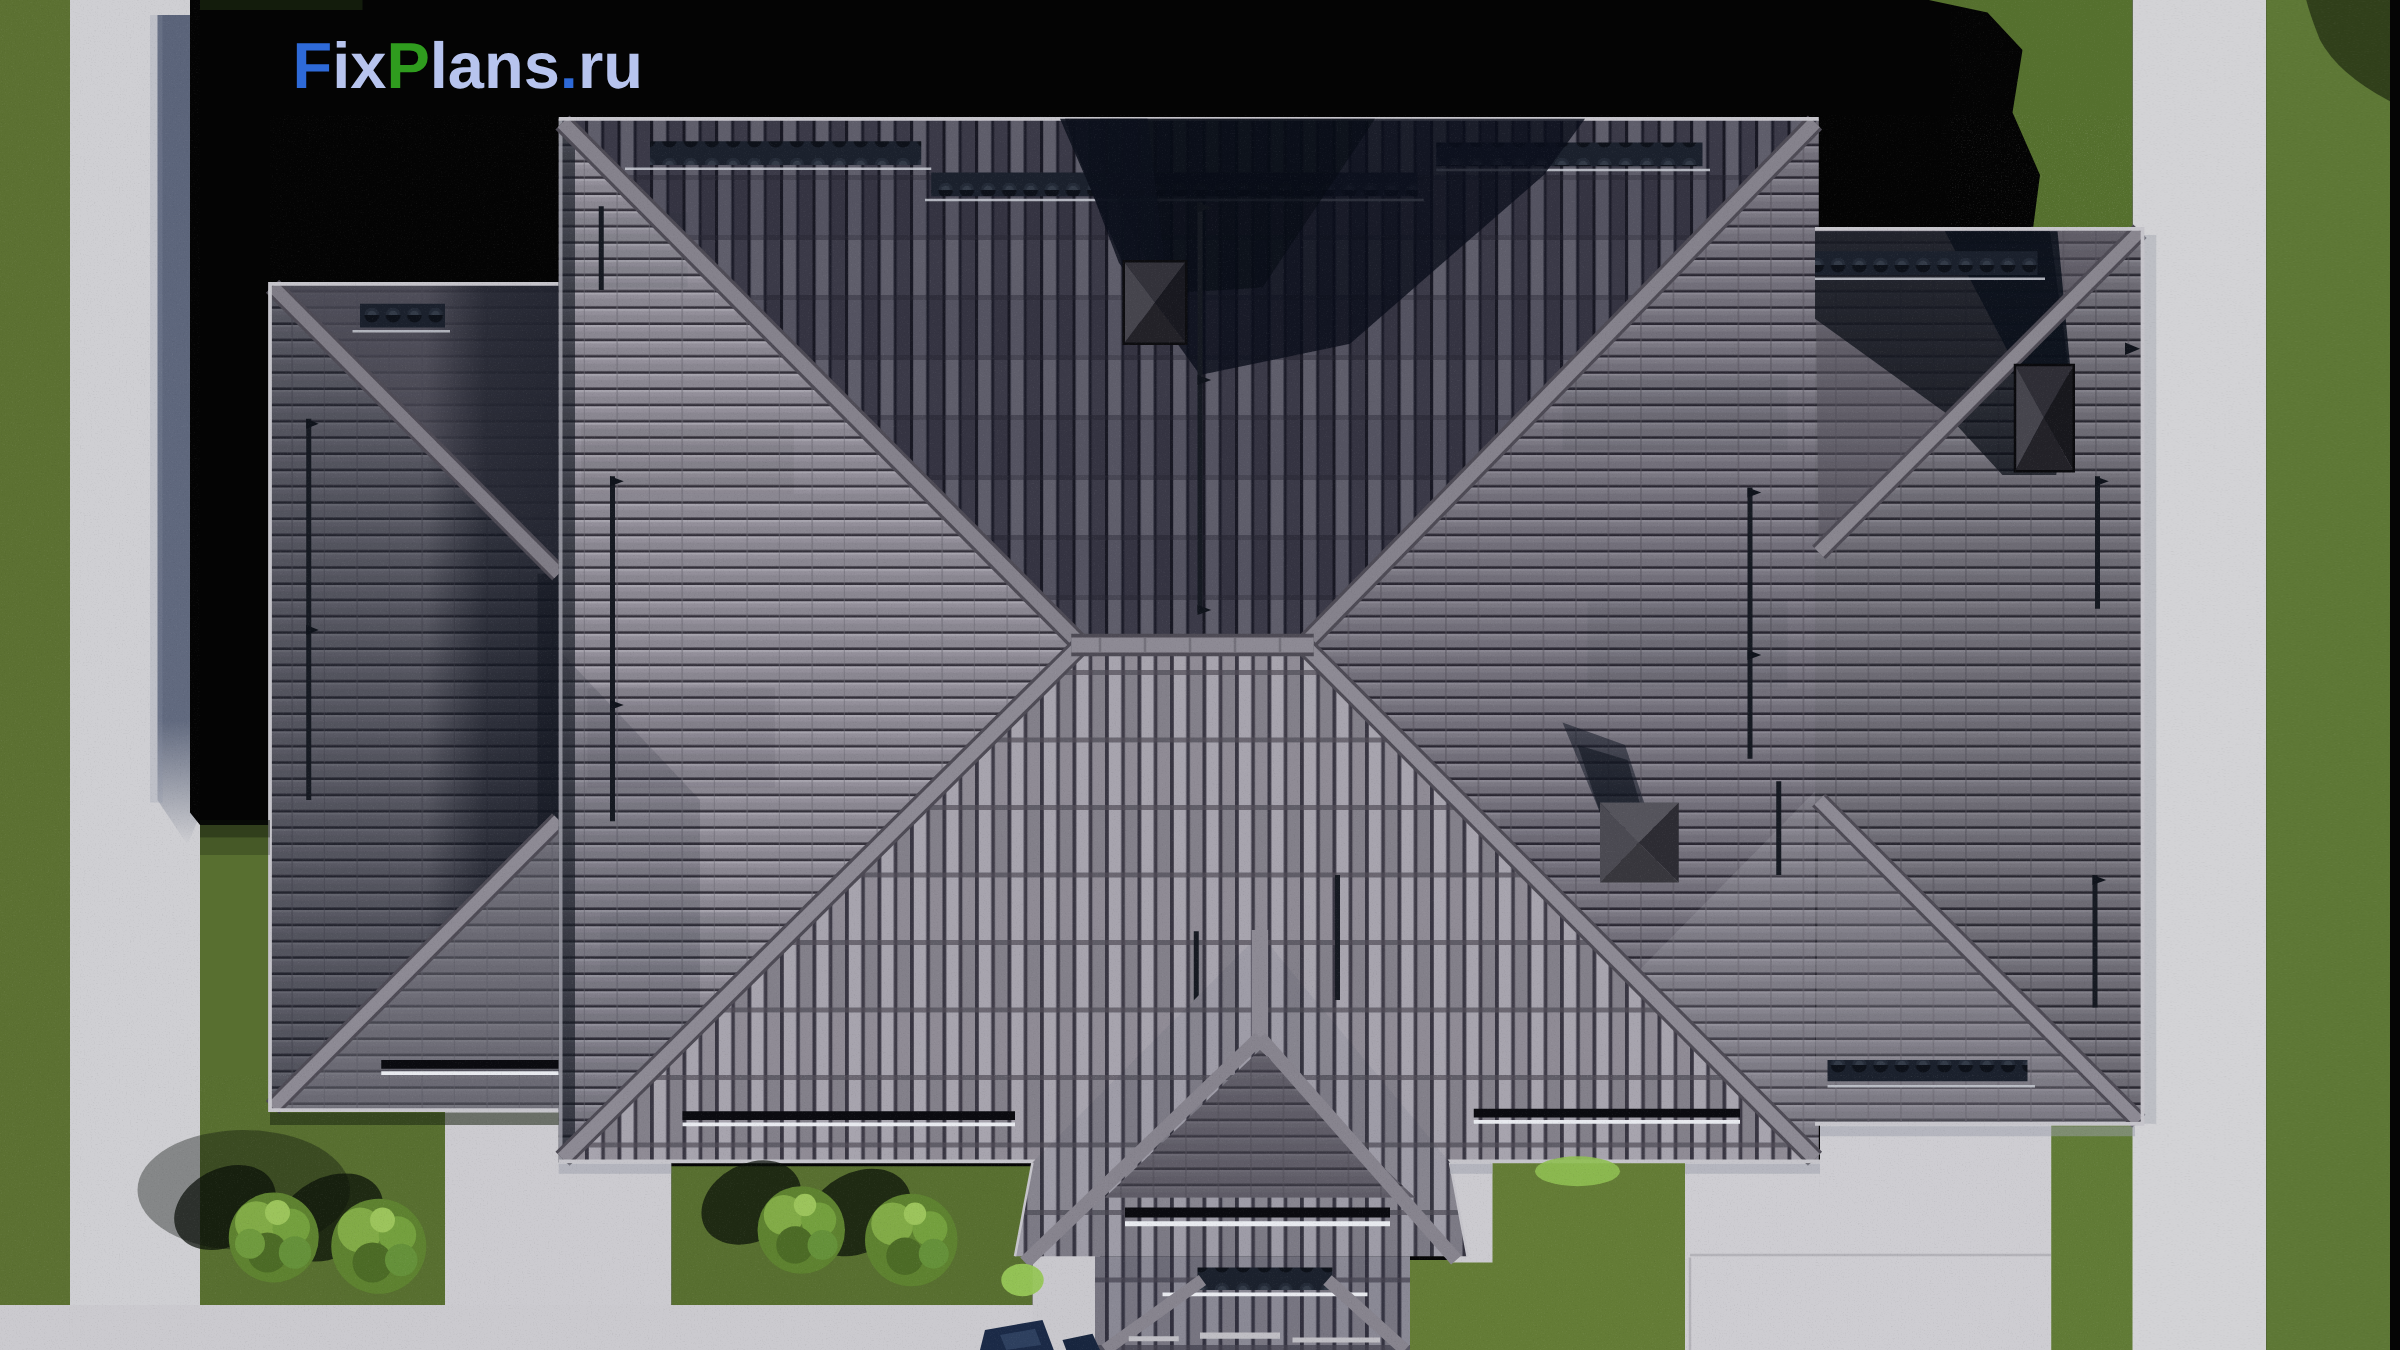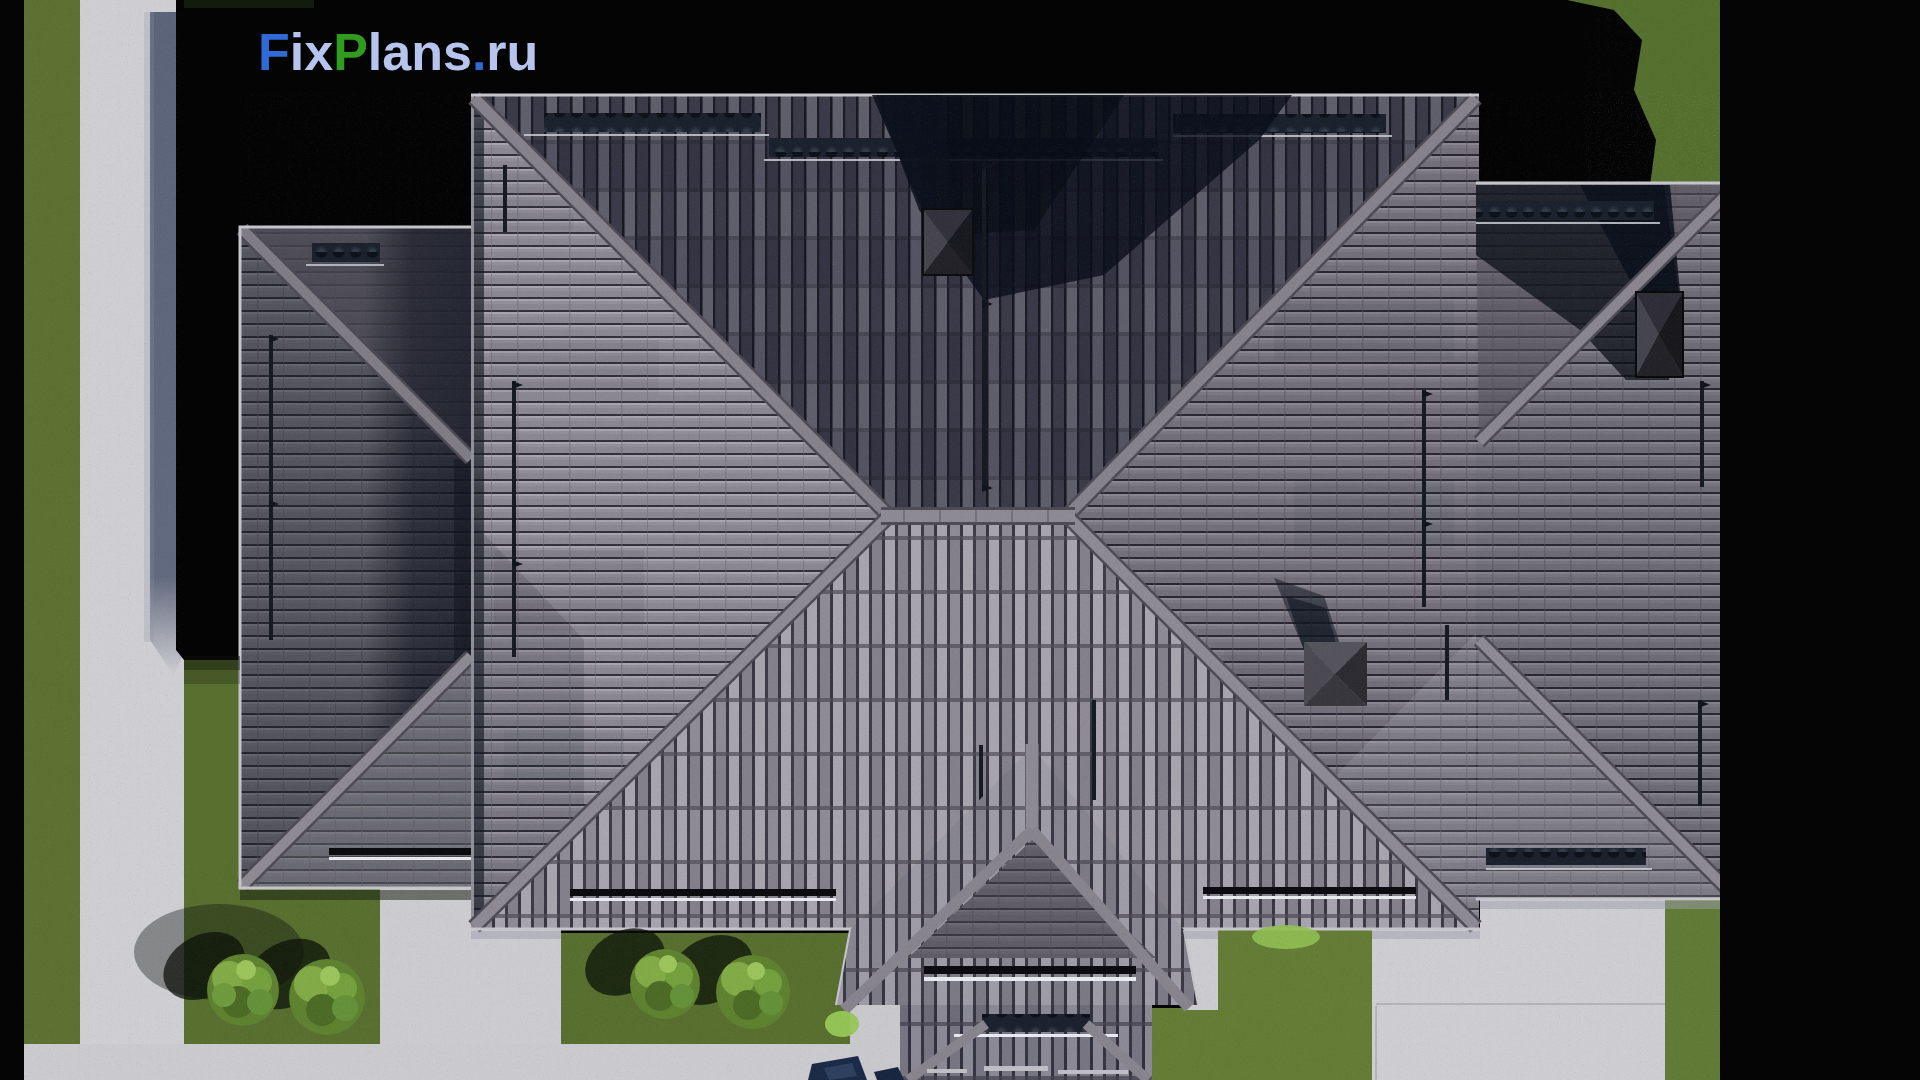--- a/index.html
+++ b/index.html
@@ -1,16 +1,16 @@
 <!DOCTYPE html>
 <html><head>
 <meta charset="utf-8">
 <style>
 html,body{margin:0;padding:0;background:#050505;}
-#scene{position:relative;width:1696px;height:1080px;overflow:hidden;font-family:"Liberation Sans", sans-serif;padding-left:24px;}
+#scene{position:relative;width:1912px;height:1080px;overflow:hidden;font-family:"Liberation Sans", sans-serif;}
 </style>
 </head>
 <body>
 <div id="scene">
 <svg width="1920" height="1080" viewBox="0 0 1920 1080" xmlns="http://www.w3.org/2000/svg">
 <defs>
 <pattern id="pcolD" width="26" height="96" patternUnits="userSpaceOnUse">
   <rect width="26" height="96" fill="#7d7a85"></rect>
   <rect x="2.5" width="10.5" height="96" fill="#918e9a"></rect>
   <rect x="15.5" width="10.5" height="96" fill="#4e4b58"></rect>

